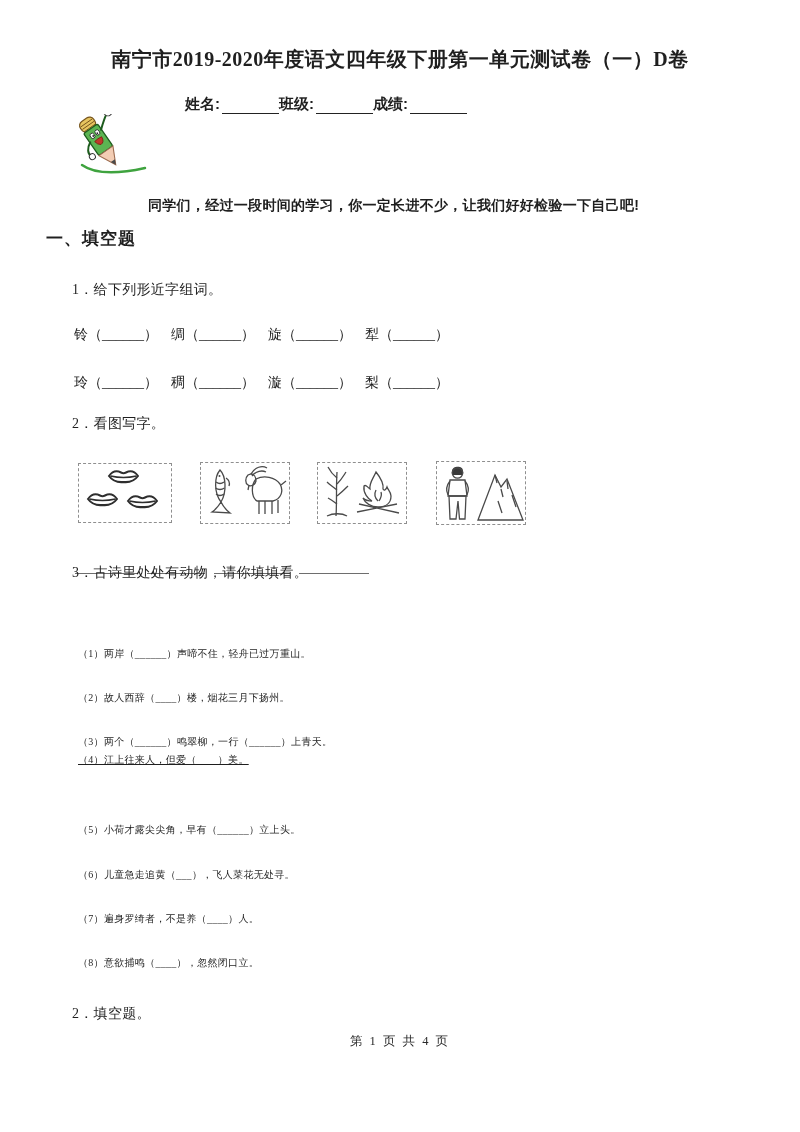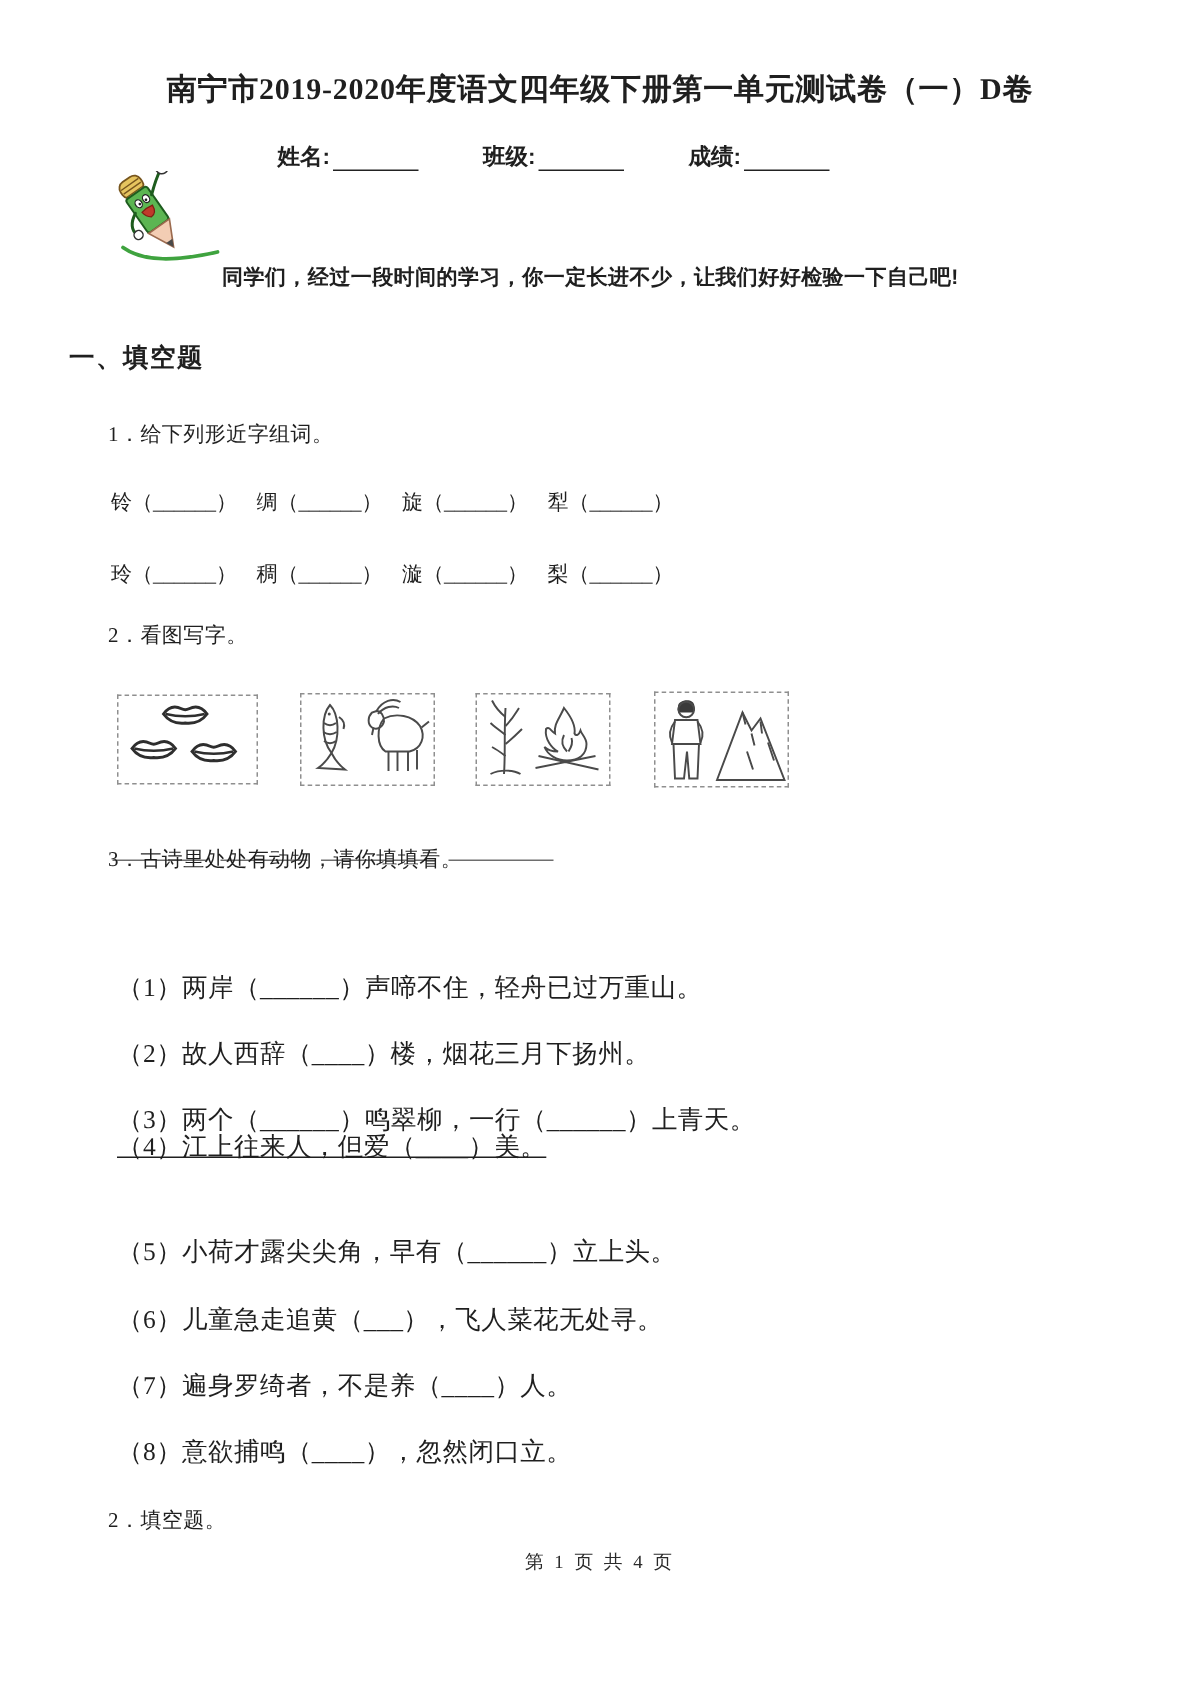--- a/index.html
+++ b/index.html
@@ -5,37 +5,37 @@
   html,body{margin:0;padding:0;}
   body{
     width:800px;height:1132px;position:relative;background:#ffffff;
     font-family:"Liberation Serif", serif;color:#1f1f1f;overflow:hidden;
   }
   .abs{position:absolute;}
   .doc-title{
     left:0;top:46px;width:800px;text-align:center;
     font-size:20px;font-weight:bold;letter-spacing:.5px;
   }
-  .fields-row{left:185px;top:95px;display:flex;gap:43px;align-items:flex-end;
+  .fields-row{left:185px;top:95px;display:flex;align-items:flex-end;
     font-family:"Liberation Sans",sans-serif;font-size:15px;font-weight:bold;}
   .field{display:flex;align-items:flex-end;}
   .blank-ul{display:inline-block;width:57px;height:15px;border-bottom:1.5px solid #222;margin-left:2px;}
-  .intro-text{left:148px;top:176px;font-family:"Liberation Sans",sans-serif;
+  .intro-text{left:148px;top:197px;font-family:"Liberation Sans",sans-serif;
     font-size:14px;font-weight:600;letter-spacing:.3px;}
   .section-heading{left:46px;top:227px;font-family:"Liberation Sans",sans-serif;
     font-size:17px;font-weight:bold;letter-spacing:1px;}
   .q-text{font-size:14px;letter-spacing:.3px;text-align:right;}
   .char-row{display:flex;font-size:14px;}
   .char-row span{margin-right:13px;}
   .pics-row{left:78px;top:461px;display:flex;align-items:center;}
   .pic-box{border:1px dashed #8f8f8f;background:#fff;display:flex;align-items:center;justify-content:center;}
   .pic-box svg{display:block;}
   .ans-blanks{left:75px;top:560px;display:flex;gap:9px;}
   .ans-blanks span{display:inline-block;height:13px;border-bottom:1px solid #6e6e6e;}
-  .q3-item{font-size:17px;letter-spacing:.3px;}
+  .q3-item{font-size:10px;letter-spacing:.3px;}
   .page-footer{left:0;top:1033px;width:800px;text-align:center;font-size:12.5px;letter-spacing:2px;color:#2a2a2a;}
 </style>
 </head>
 <body>
 
 <div class="abs doc-title">南宁市2019-2020年度语文四年级下册第一单元测试卷（一）D卷</div>
 
 <div class="abs fields-row">
   <div class="field">
     <span>姓名:</span>

